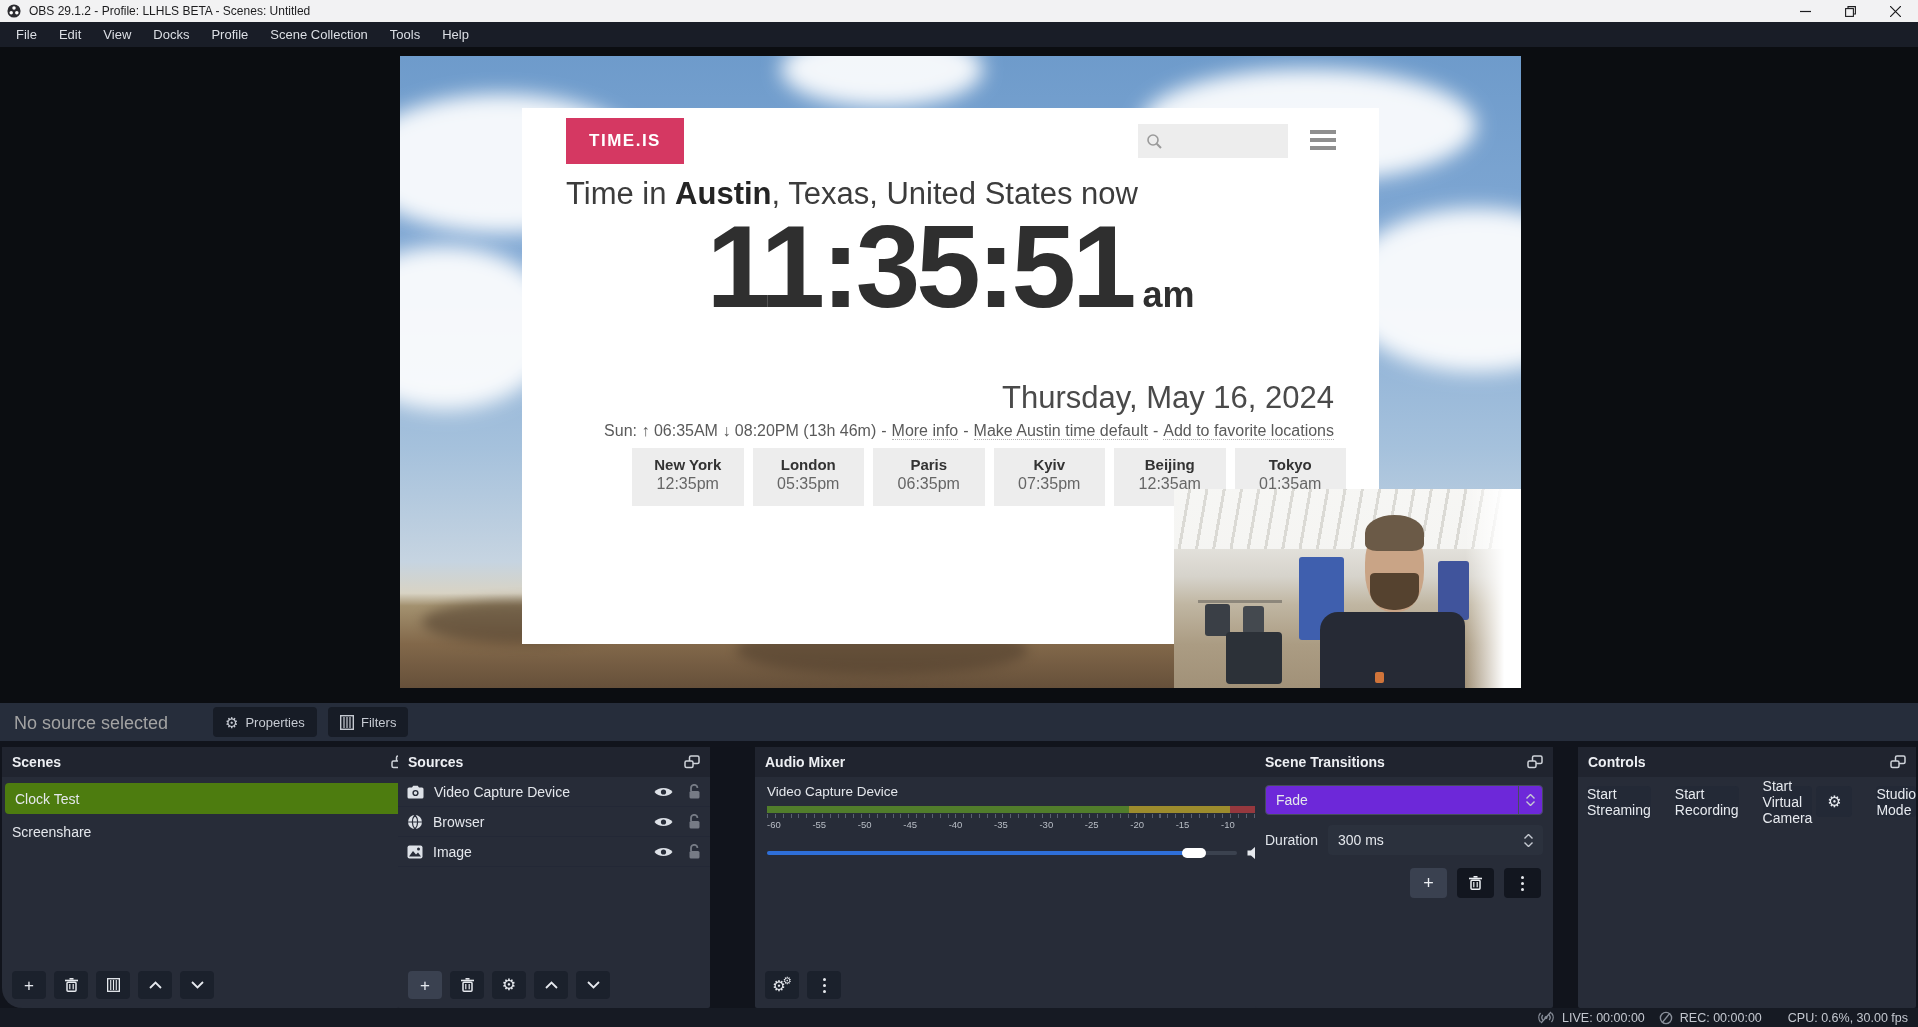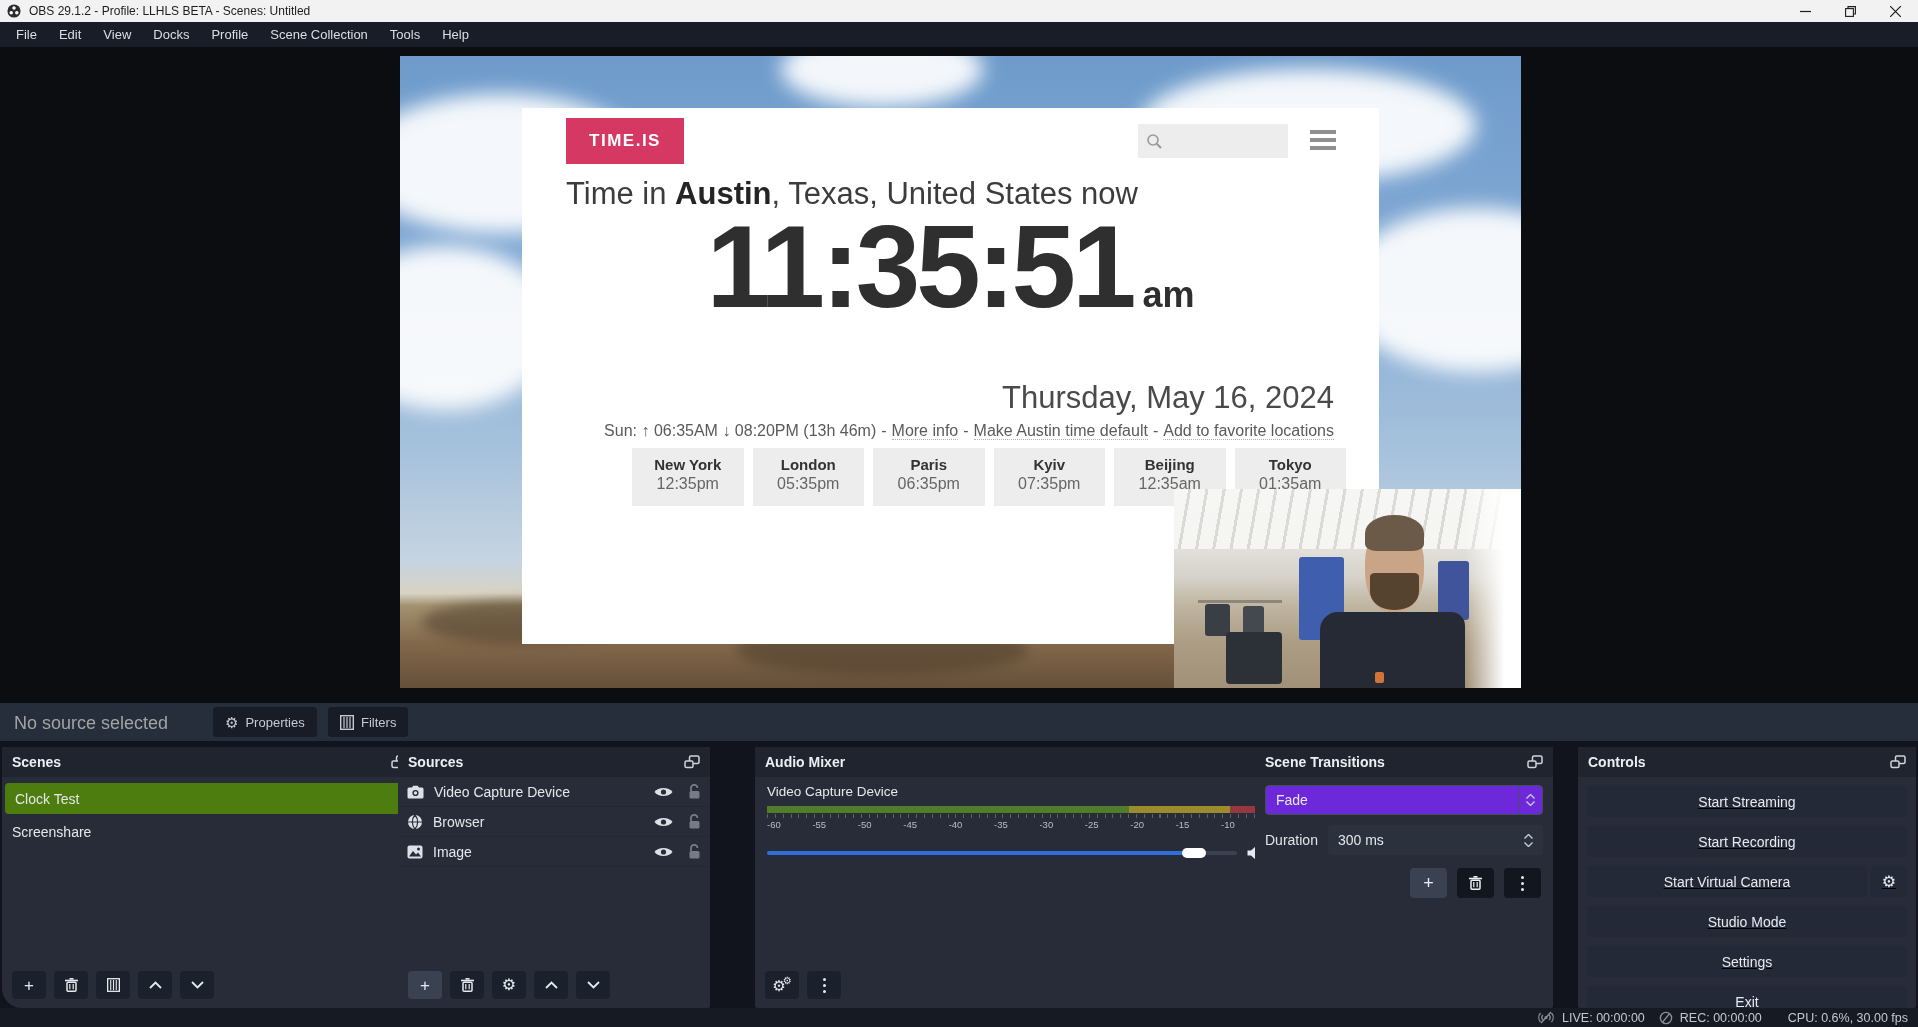--- a/index.html
+++ b/index.html
@@ -132,21 +132,21 @@
   .dur-row { display:flex; align-items:center; gap:10px; margin-top:10px; font-size:14px; color:#e0e4ea; }
   .spin { flex:1; height:30px; background:#2b313d; border-radius:4px; display:flex; align-items:center; padding:0 10px;
     font-size:14px; color:#e4e7ec; }
   .spin .chevcol { margin-left:auto; display:flex; flex-direction:column; gap:3px; }
   .trans-btns { display:flex; justify-content:flex-end; gap:10px; margin-top:13px; padding-right:2px; }
   .t-btn { width:37px; height:30px; border-radius:4px; display:flex; align-items:center; justify-content:center;
     background:#12161f; color:#eceff3; font-size:18px; }
   .t-btn.lite { background:#3a4150; }
 
   
-  .ctl-wrap { padding:9px 9px 0 9px; display:flex; flex-direction:column; gap:9px;text-decoration:underline; }
+  .ctl-wrap { padding:9px 9px 0 9px; display:flex; flex-direction:row; gap:24px; }
   .ctl-btn { height:31px; background:#232936; border-radius:4px; display:flex; align-items:center; justify-content:center;
     font-size:14px; color:#e7eaef; }
   .vc-row { display:flex; gap:4px; }
   .vc-row .ctl-btn.main { flex:1; }
   .vc-gear { width:36px; height:31px; background:#232936; border-radius:4px; display:flex; align-items:center; justify-content:center;
     color:#e7eaef; font-size:16px; }
 
   
   .statusbar { position:absolute; bottom:0; left:0; right:0; height:19px; background:#161a23;
     display:flex; align-items:center; justify-content:flex-end; gap:14px; padding-right:10px;

